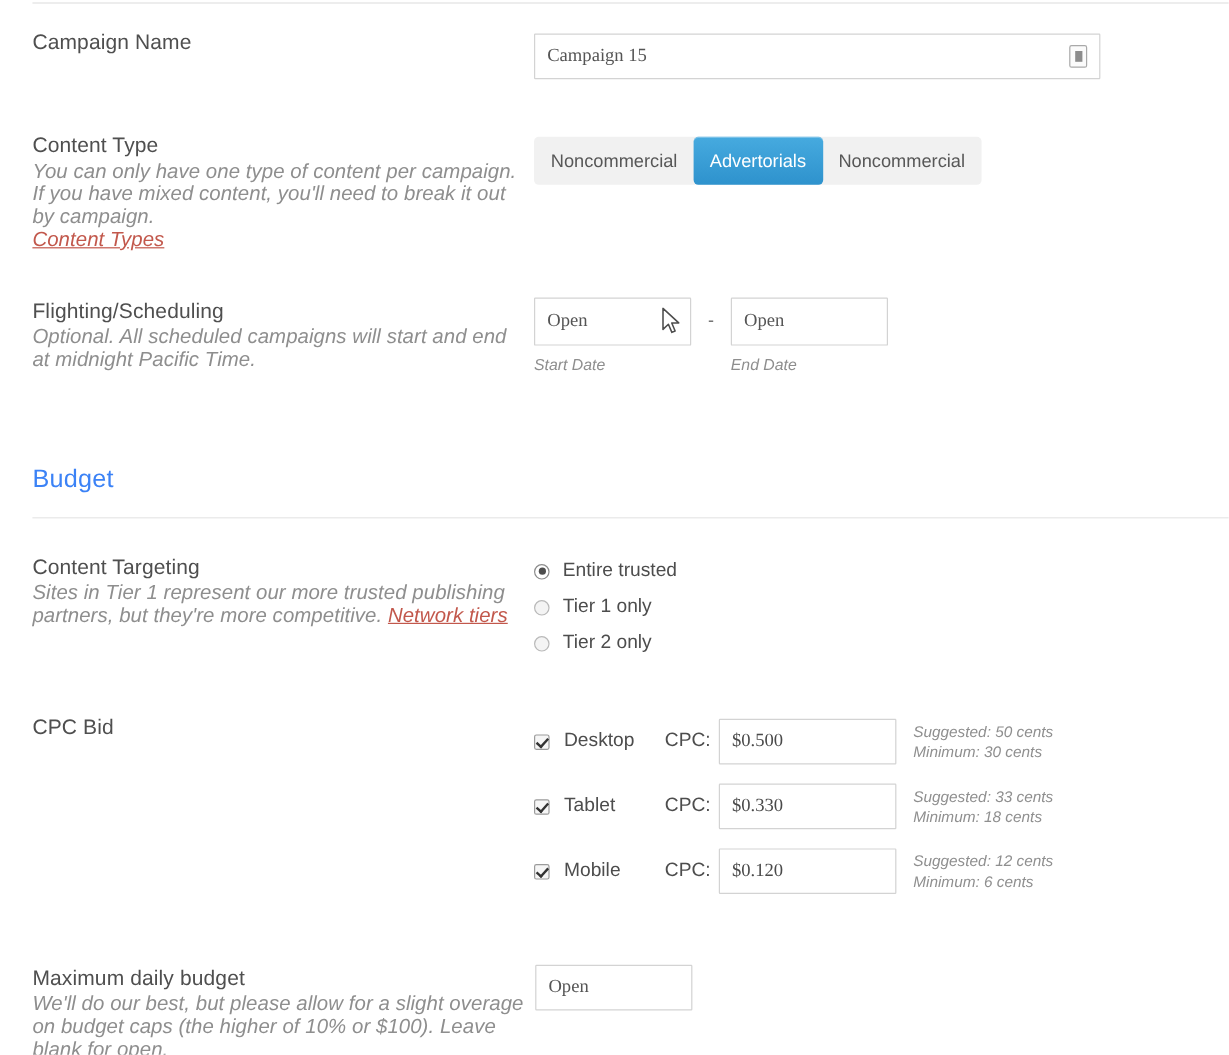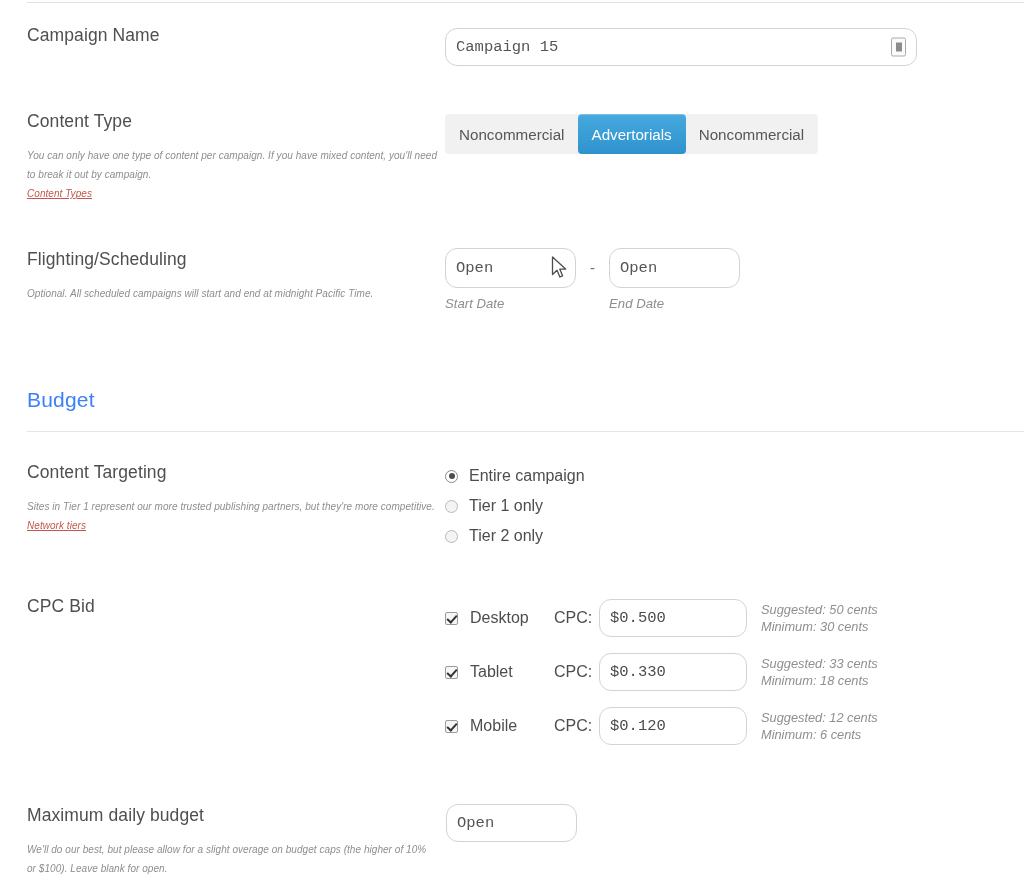--- a/index.html
+++ b/index.html
@@ -59,45 +59,45 @@
   }
 
   .field-title {
     font-size: 17.5px;
     font-weight: 400;
     color: #4f4f4f;
     line-height: 22px;
     letter-spacing: .1px;
   }
   .field-help {
-    font-size: 10px;
+    font-size: 17px;
     font-style: italic;
     color: #8e8e8e;
     line-height: 19px;
-    margin-top: 14px;
+    margin-top: 1px;
     letter-spacing: .05px;
   }
   .help-link {
     color: #c2584c;
     text-decoration: underline;
     font-style: italic;
     cursor: pointer;
   }
 
   
   .text-input {
     box-sizing: border-box;
     border: 1px solid #d3d3d3;
     background: #ffffff;
-    font-family: Liberation Mono, monospace;
+    font-family: Liberation Serif, serif;
     font-size: 15.5px;
     color: #555555;
     padding: 0 10px;
     outline: none;
-    border-radius: 12px;
+    border-radius: 1px;
   }
   .text-input::placeholder {
     color: #9a9a9a;
   }
 
   .campaign-name-wrap {
     position: relative;
     width: 472px;
     height: 38px;
   }
@@ -359,21 +359,21 @@
   <div class="row" style="top:461px;">
     <div class="label-col">
       <div class="field-title">Content Targeting</div>
       <div class="field-help">
         <span>Sites in Tier 1 represent our more trusted publishing partners, but they're more competitive. </span><span class="help-link">Network tiers</span>
       </div>
     </div>
     <div class="field-col" style="top:0px;">
       <div class="radio-row">
         <span class="radio-dot checked"></span>
-        <span class="radio-label">Entire campaign</span>
+        <span class="radio-label">Entire trusted</span>
       </div>
       <div class="radio-row">
         <span class="radio-dot"></span>
         <span class="radio-label">Tier 1 only</span>
       </div>
       <div class="radio-row">
         <span class="radio-dot"></span>
         <span class="radio-label">Tier 2 only</span>
       </div>
     </div>

